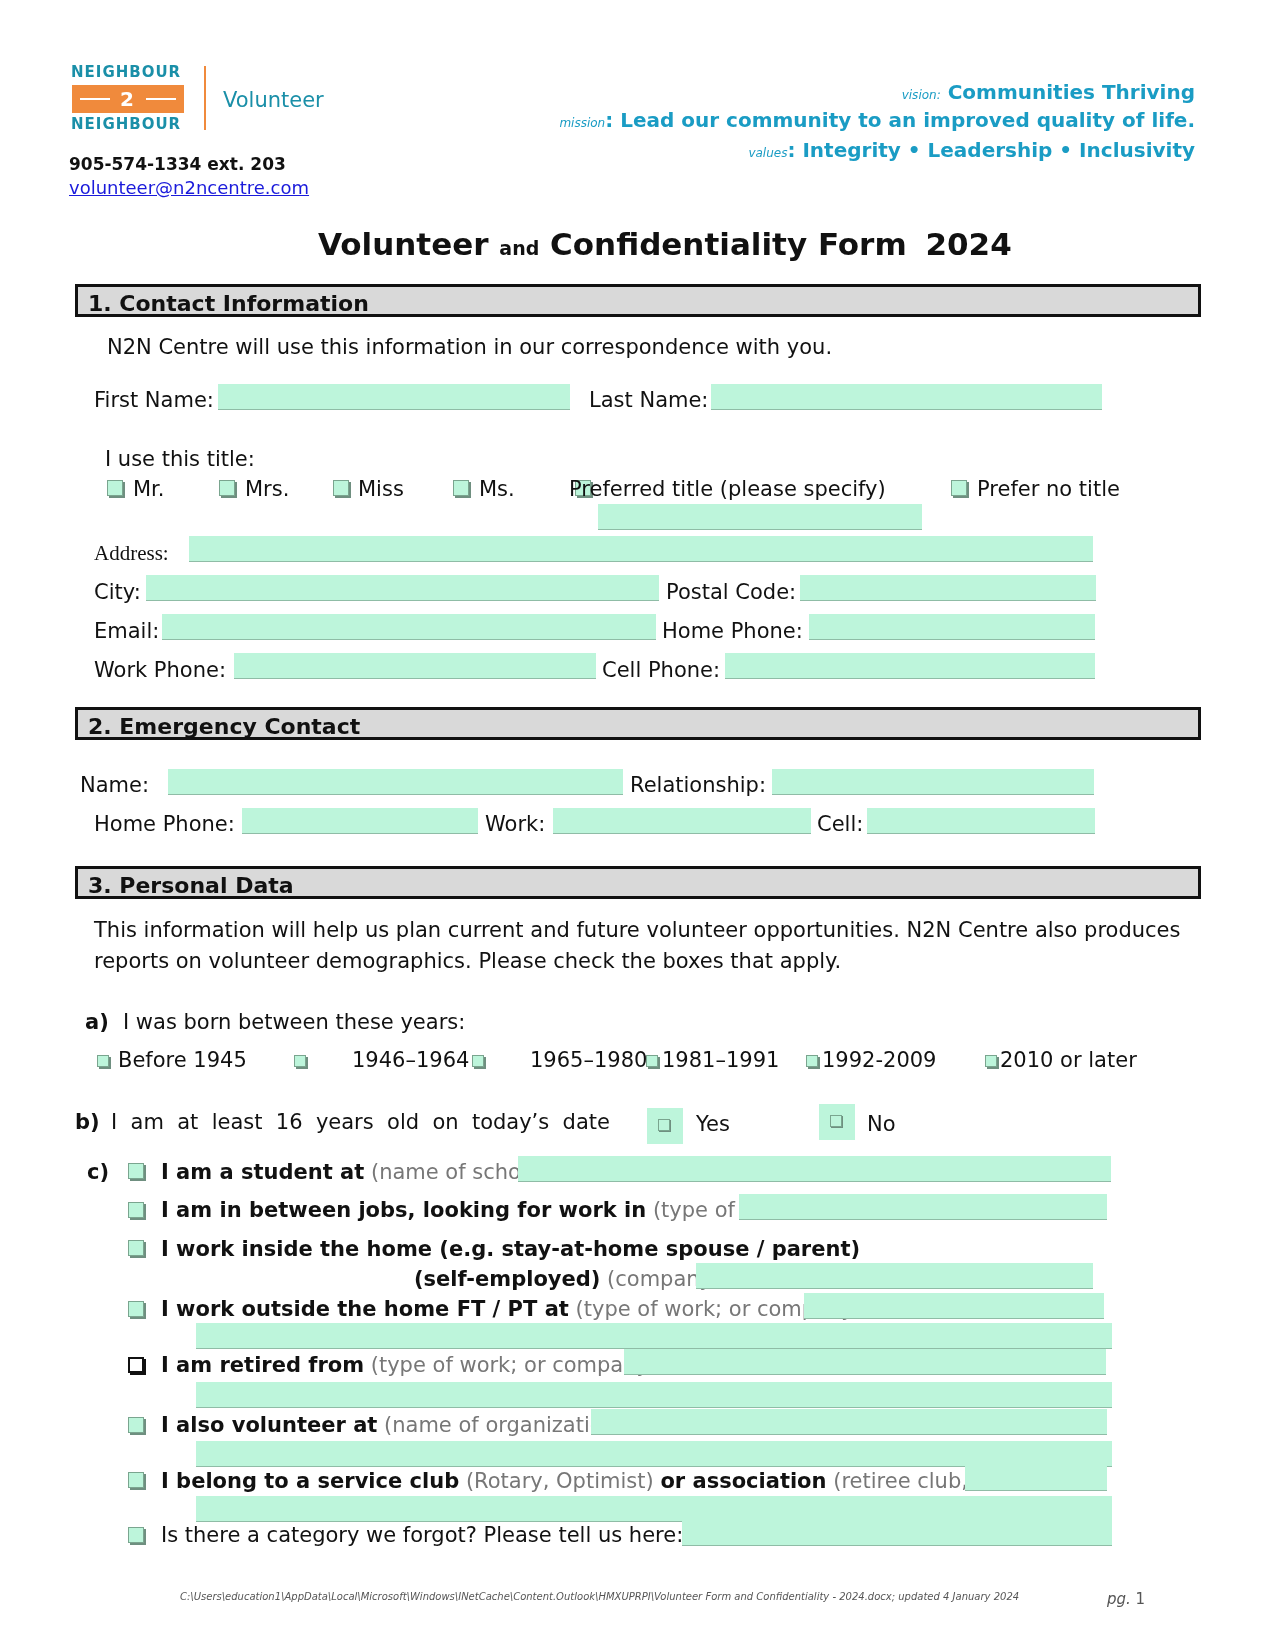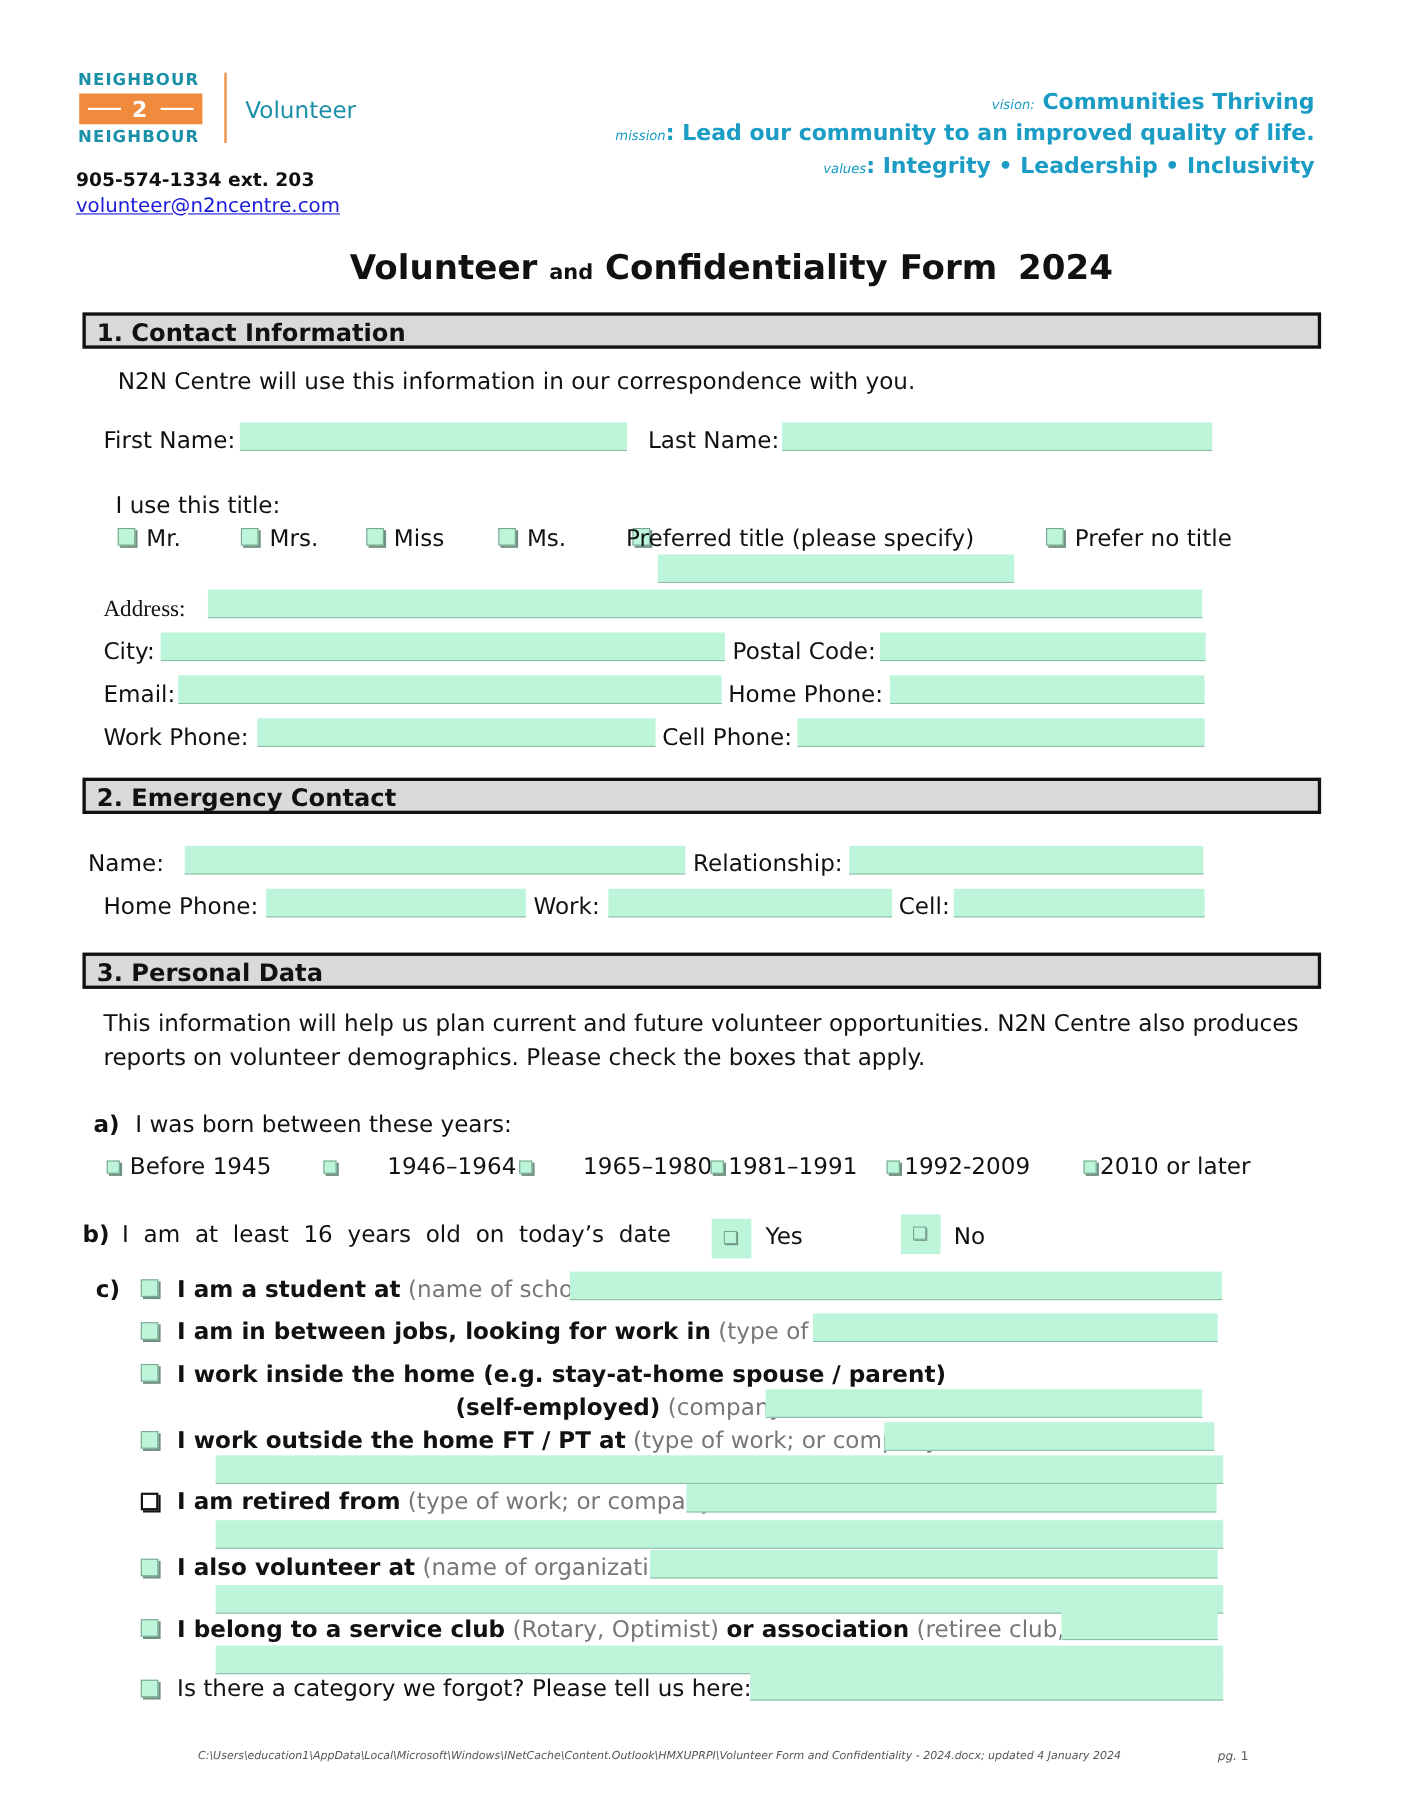--- a/index.html
+++ b/index.html
@@ -179,13 +179,13 @@
 <div class="cb" style="left:128px;top:1472px;"></div>
 <div class="abs txt" style="left:161px;top:1471px;"><span class="b">I belong to a service club</span> <span class="gray">(Rotary, Optimist)</span> <span class="b">or association</span> <span class="gray">(retiree club, union)</span></div>
 <div class="fld" style="left:965px;top:1465px;width:142px;"></div>
 <div class="fld" style="left:196px;top:1496px;width:916px;"></div>
 
 <div class="cb" style="left:128px;top:1527px;"></div>
 <div class="abs txt b" style="left:161px;top:1525px;font-weight:normal;">Is there a category we forgot? Please tell us here:</div>
 <div class="fld" style="left:682px;top:1520px;width:430px;"></div>
 
 <div class="abs" style="left:180px;top:1591px;font-size:10px;font-style:italic;color:#555;white-space:nowrap;">C:\Users\education1\AppData\Local\Microsoft\Windows\INetCache\Content.Outlook\HMXUPRPI\Volunteer Form and Confidentiality - 2024.docx;  updated 4 January  2024</div>
-<div class="abs" style="left:1107px;top:1590px;font-size:11px;color:#555;white-space:nowrap;"><i>pg.</i> <span>1</span></div>
+<div class="abs" style="left:1107px;top:1590px;font-size:15px;color:#555;white-space:nowrap;"><i>pg.</i> <span>1</span></div>
 
 </body></html>

